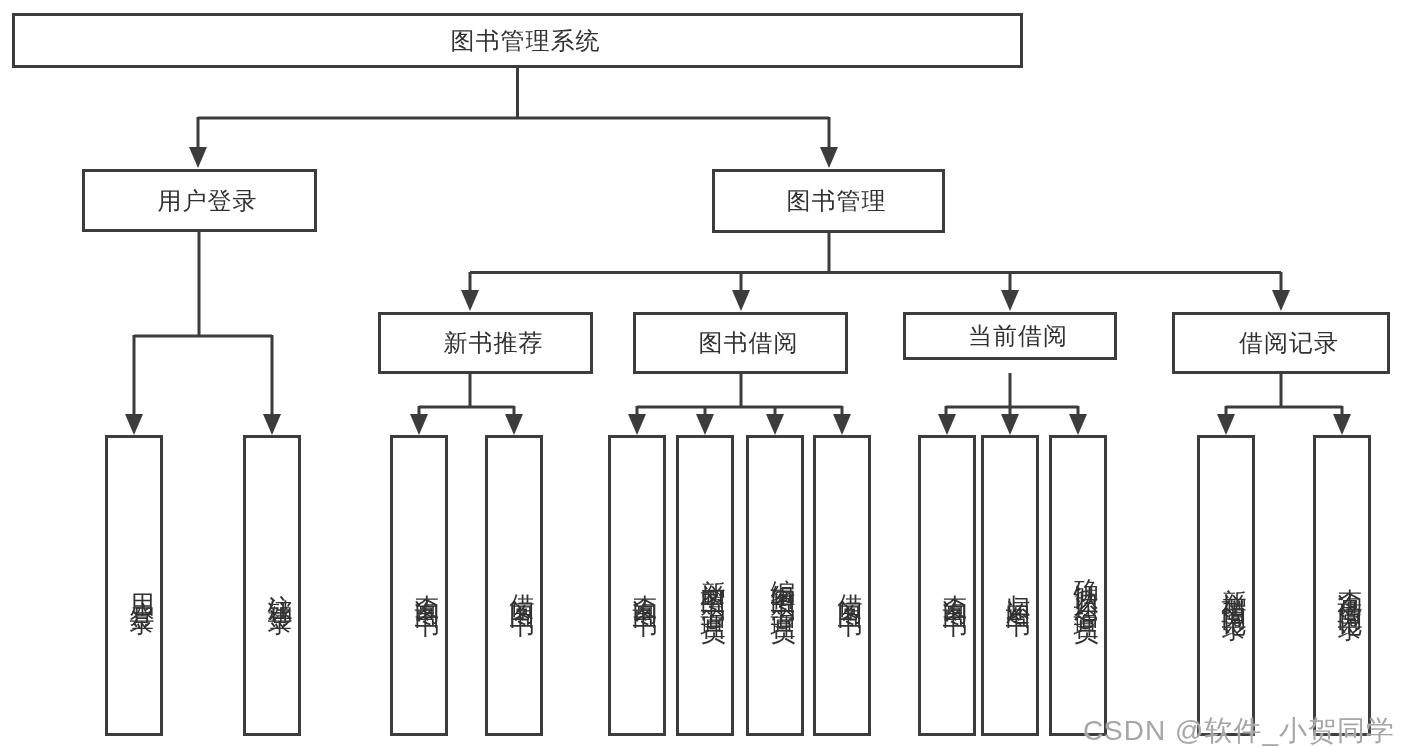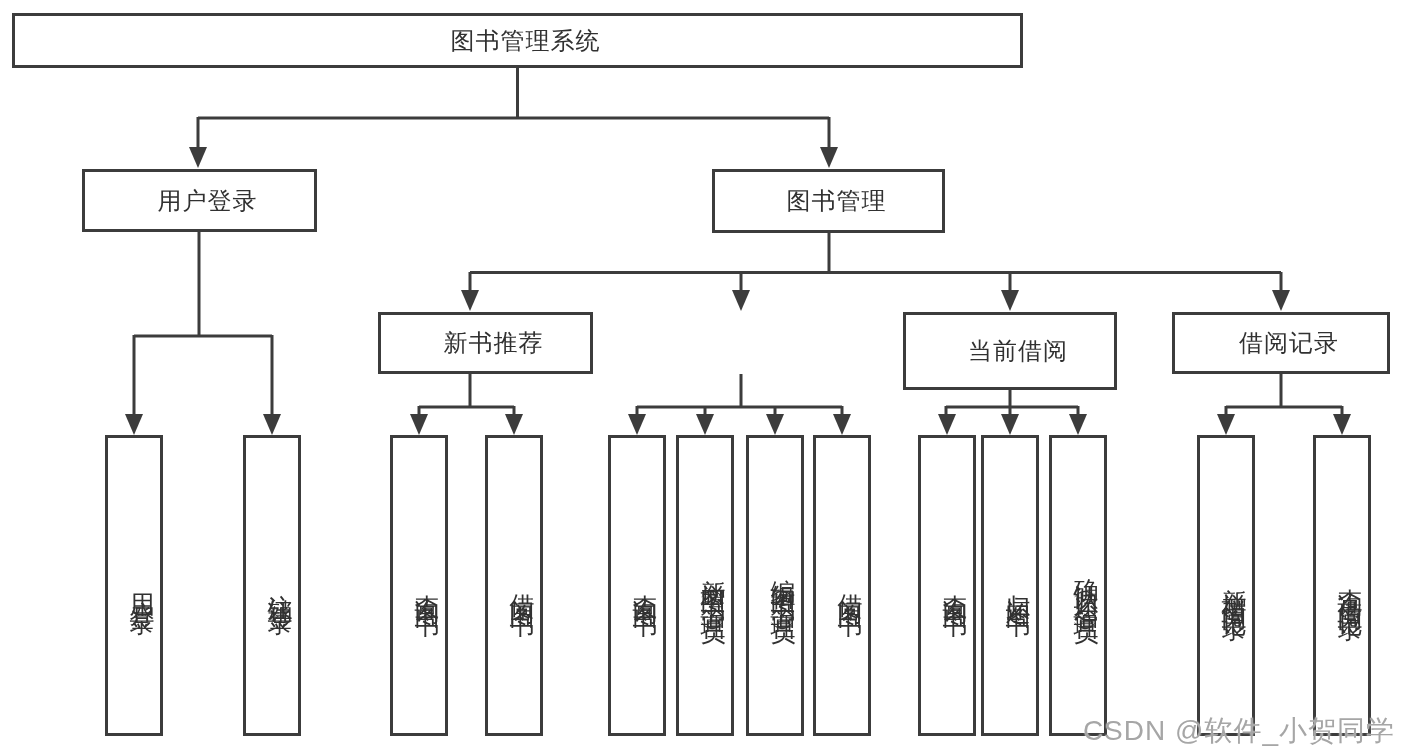--- a/index.html
+++ b/index.html
@@ -49,21 +49,21 @@
     font-size: 25px;
     color: #313131;
     letter-spacing: 6px;
     line-height: 1;
   }
   .hbox.root   { left: 12px;   top: 13px;  width: 1011px; height: 55px; }
   .hbox.l2a    { left: 82px;   top: 169px; width: 235px;  height: 63px; }
   .hbox.l2b    { left: 712px;  top: 169px; width: 233px;  height: 64px; text-align: right; }
   .hbox.l3a    { left: 363px;  top: 312px; width: 215px;  height: 62px; margin-left: 15px; }
   .hbox.l3b    { left: 633px;  top: 312px; width: 215px;  height: 62px; }
-  .hbox.l3c    { left: 903px;  top: 312px; width: 214px;  height: 78px; }
+  .hbox.l3c    { left: 903px;  top: 312px; width: 214px;  height: 48px; }
   .hbox.l3d    { left: 1172px; top: 312px; width: 218px;  height: 62px; }
   .vbox.p1  { left: 105px;  }
   .vbox.p2  { left: 243px;  }
   .vbox.p3  { left: 390px;  }
   .vbox.p4  { left: 485px;  }
   .vbox.p5  { left: 608px;  }
   .vbox.p6  { left: 676px;  }
   .vbox.p7  { left: 746px;  }
   .vbox.p8  { left: 813px;  }
   .vbox.p9  { left: 918px;  }
@@ -130,20 +130,23 @@
   <div class="node hbox l2a">
     <span class="label">用户登录</span>
   </div>
   <div class="node hbox l2b">
     <span class="label">图书管理</span>
   </div>
 
   <div class="node hbox l3a">
     <span class="label">新书推荐</span>
   </div>
+  <div class="node hbox l3b">
+    <span class="label">图书借阅</span>
+  </div>
   <div class="node hbox l3c">
     <span class="label">当前借阅</span>
   </div>
   <div class="node hbox l3d">
     <span class="label">借阅记录</span>
   </div>
 
   <div class="node vbox p1">
     <span class="label">用户登录</span>
   </div>

